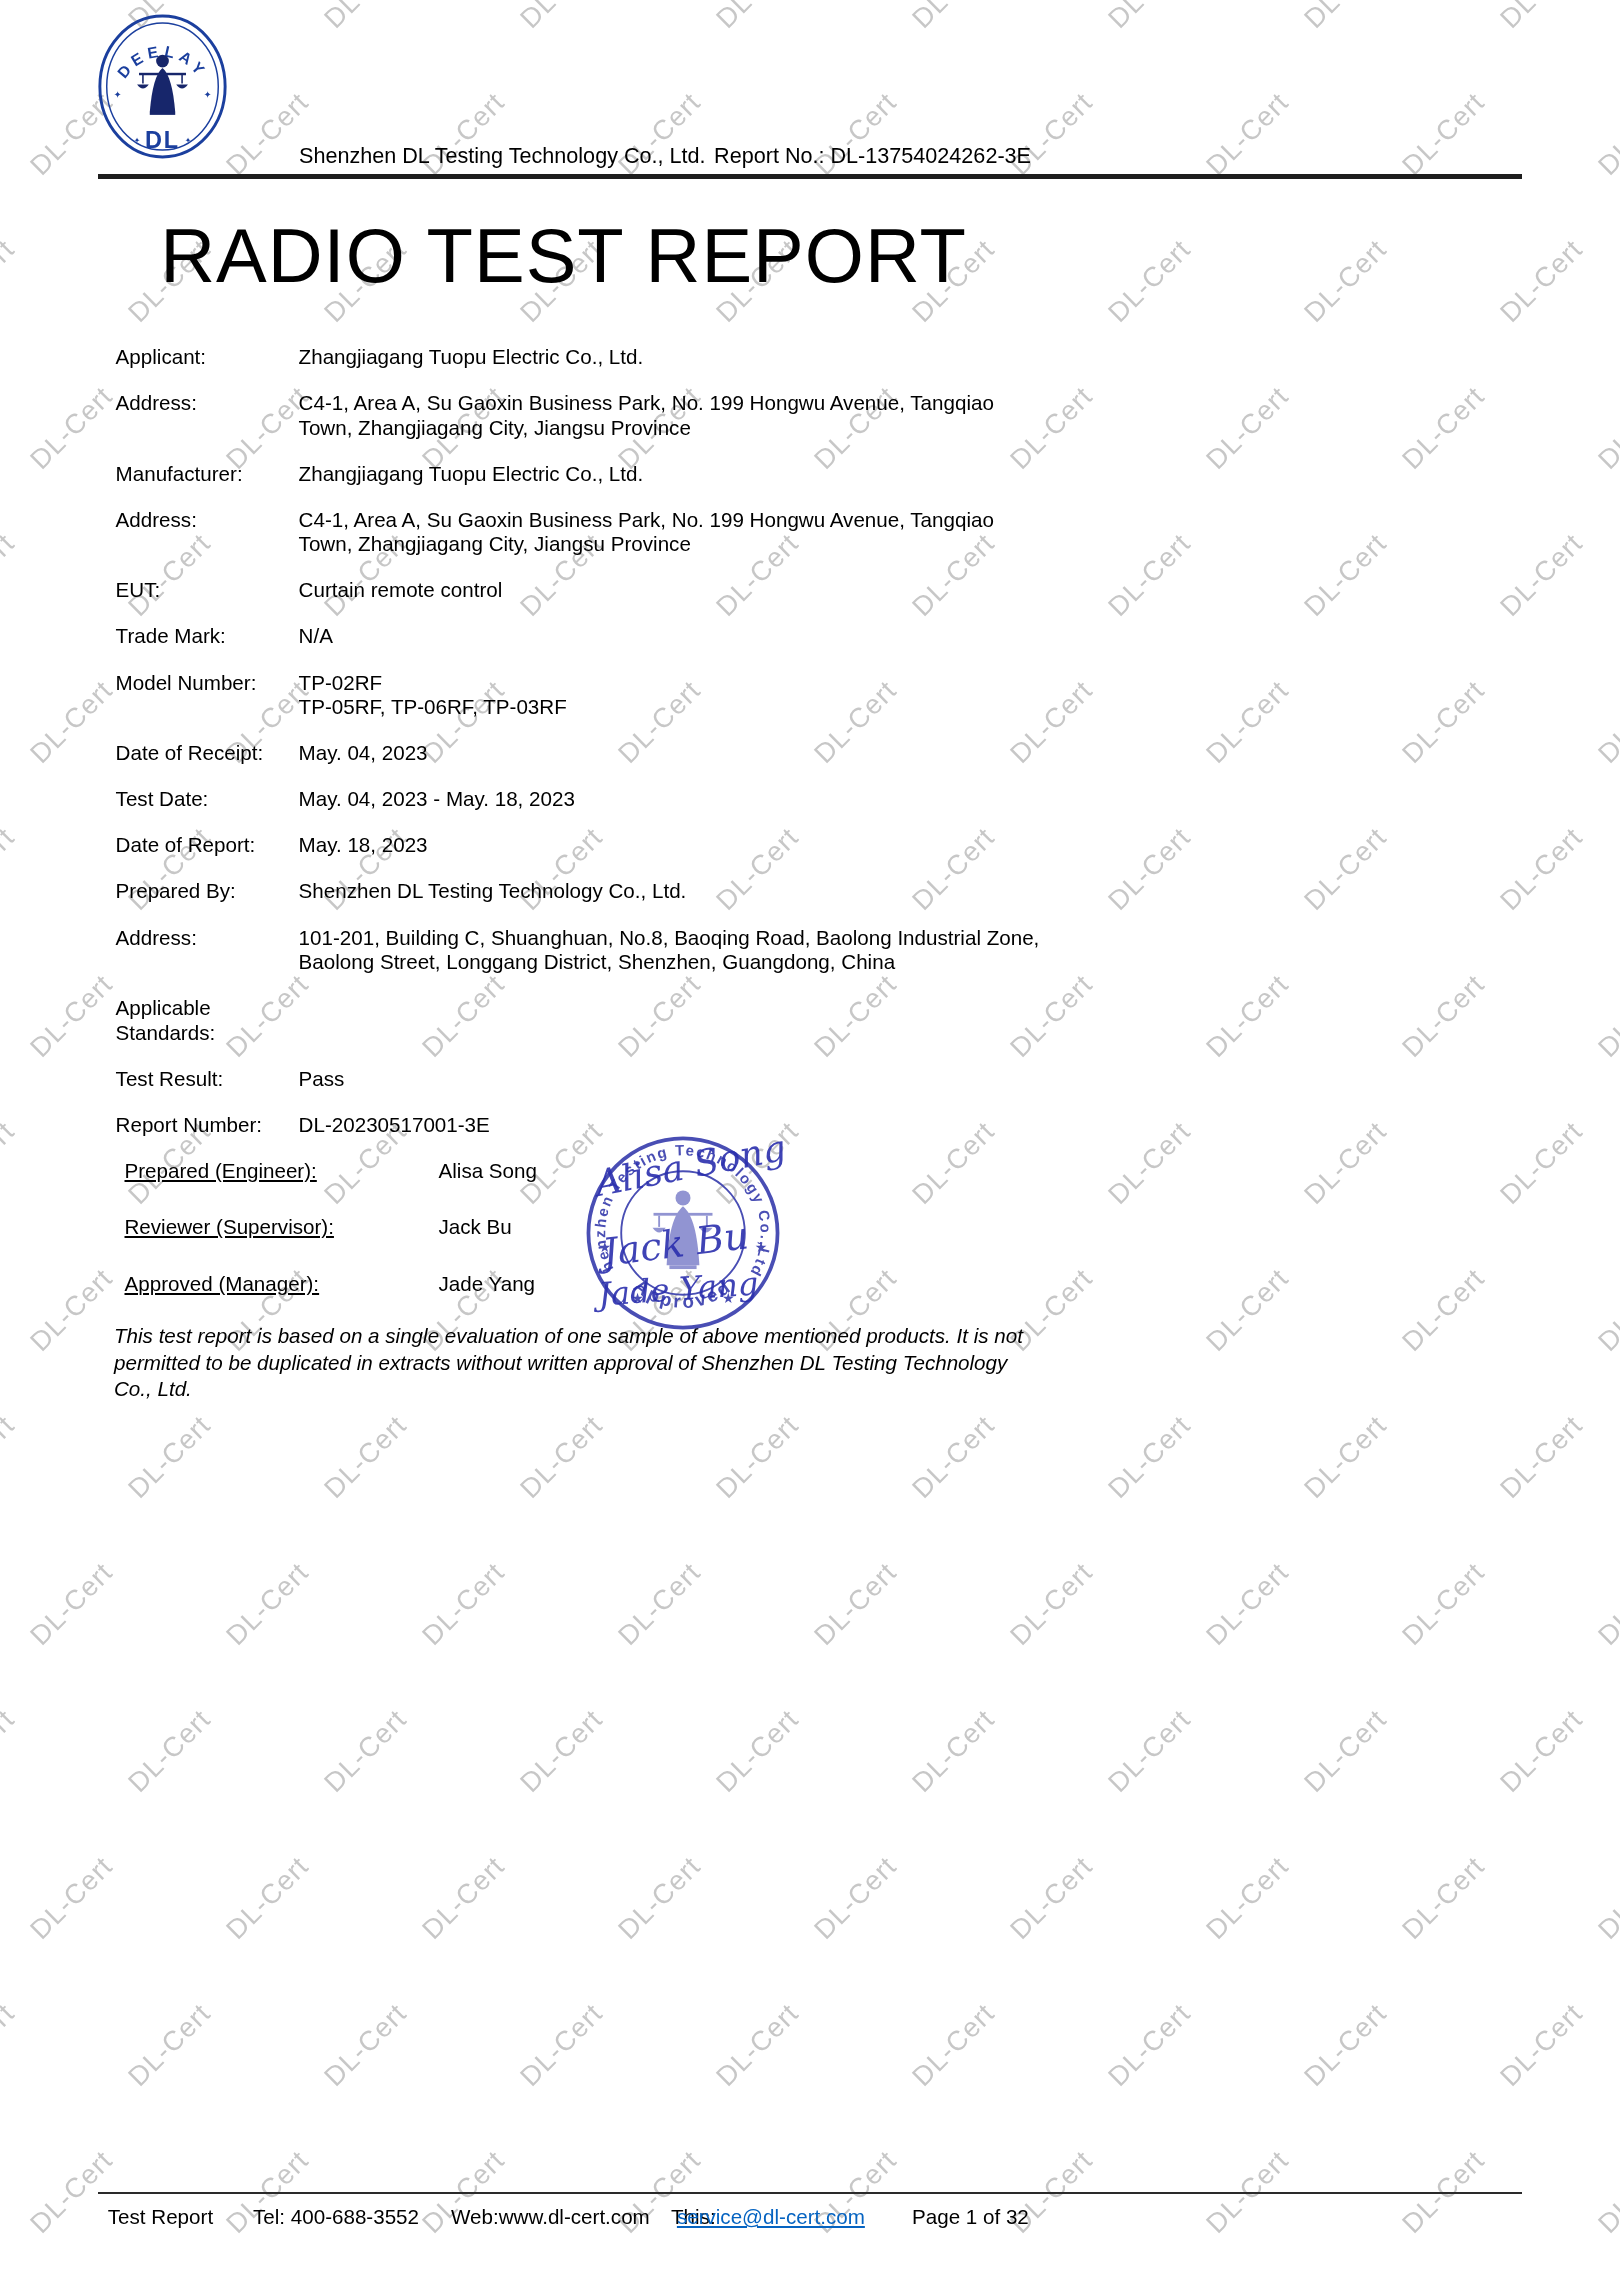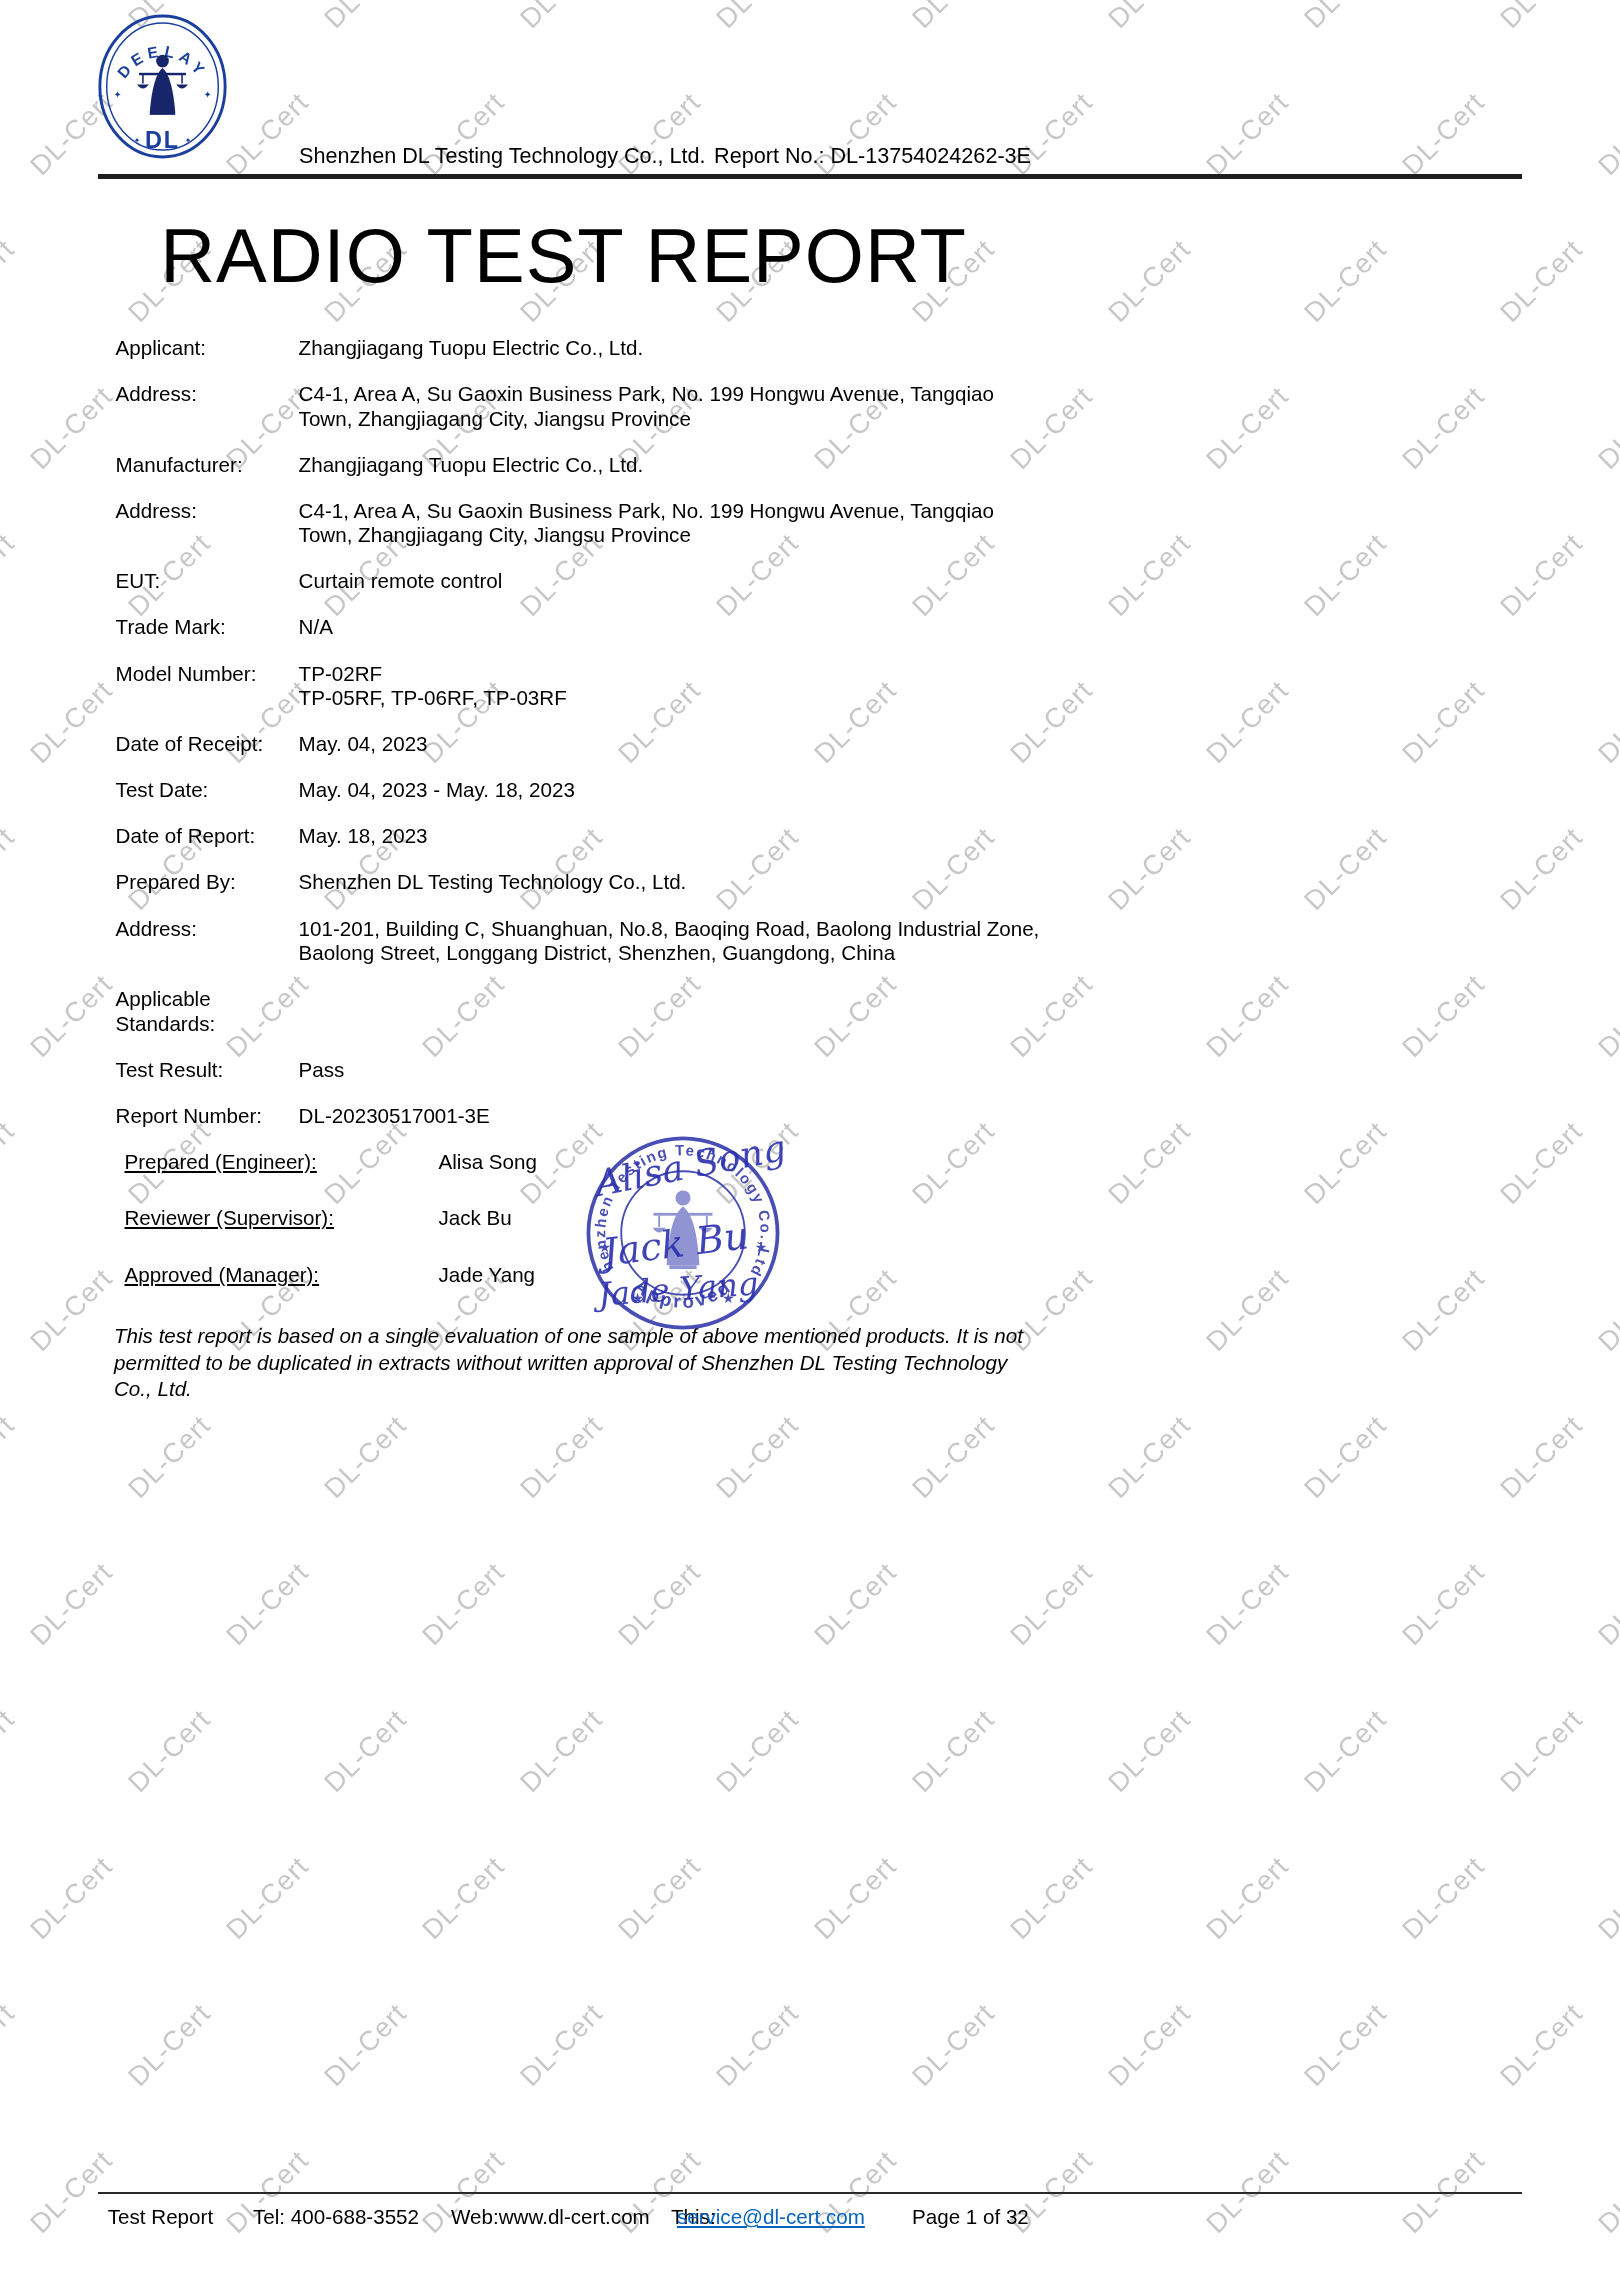--- a/index.html
+++ b/index.html
@@ -22,21 +22,21 @@
     display:flex; justify-content:space-between; font-size:21.6px;
   }
   .header-rule { position:absolute; left:98px; right:98px; top:174px; height:4.9px; background:#1e1e1e; }
   
   .title {
     position:absolute; left:98px; top:212px; width:931px;
     text-align:center; font-size:76px; letter-spacing:1px; color:#000;
     font-family:"Liberation Sans", sans-serif;
   }
   
-  .fields { position:absolute; left:98px; top:336px; width:946px; font-size:20.6px; line-height:24.5px; }
+  .fields { position:absolute; left:98px; top:345px; width:946px; font-size:20.6px; line-height:24.5px; }
   .field-row { display:flex; margin:0 0 21.6px 17.6px; }
   .field-label { width:183px; flex:none; white-space:pre-line; }
   .field-value { flex:1; white-space:pre-line; }
   .signoff { margin-top:15.7px; }
   .signoff-row { display:flex; margin:0 0 32px 26.5px; }
   .signoff-label { width:314px; flex:none;text-decoration:underline; }
   .signoff-value { flex:1; }
   
   .stamp { position:absolute; left:573px; top:1123px; width:220px; height:220px; z-index:3; opacity:.92; }
   .signature {

